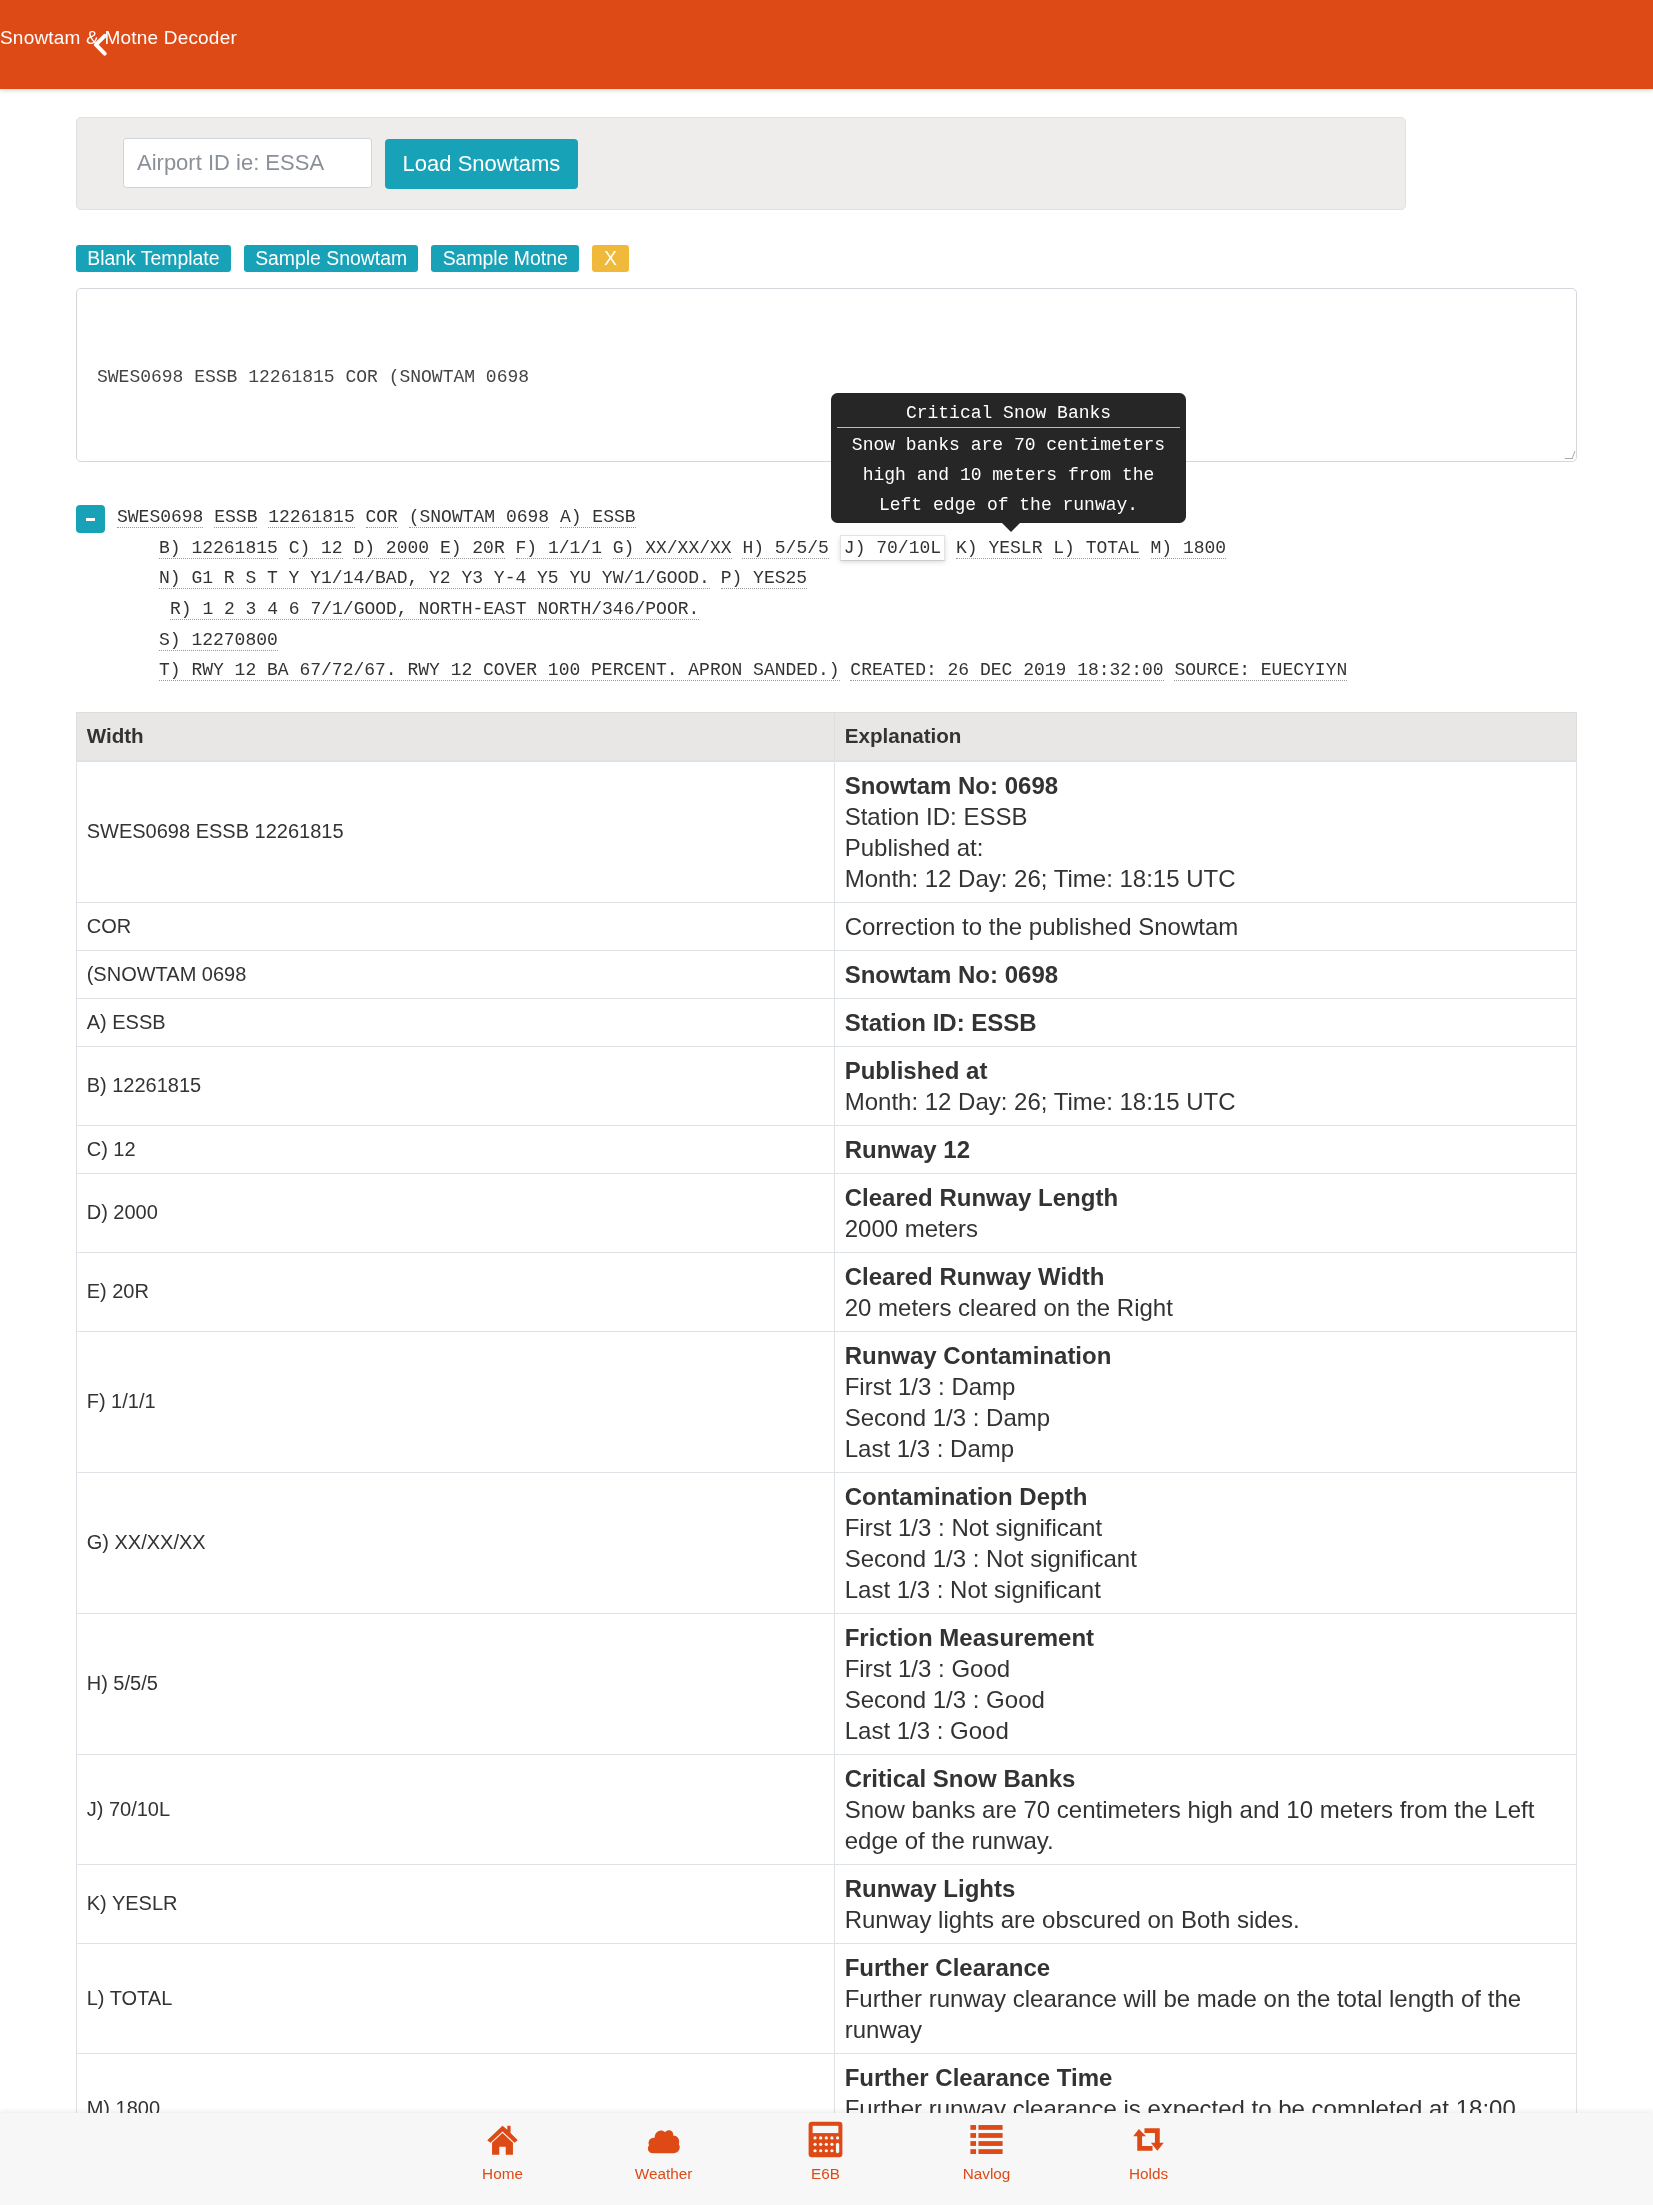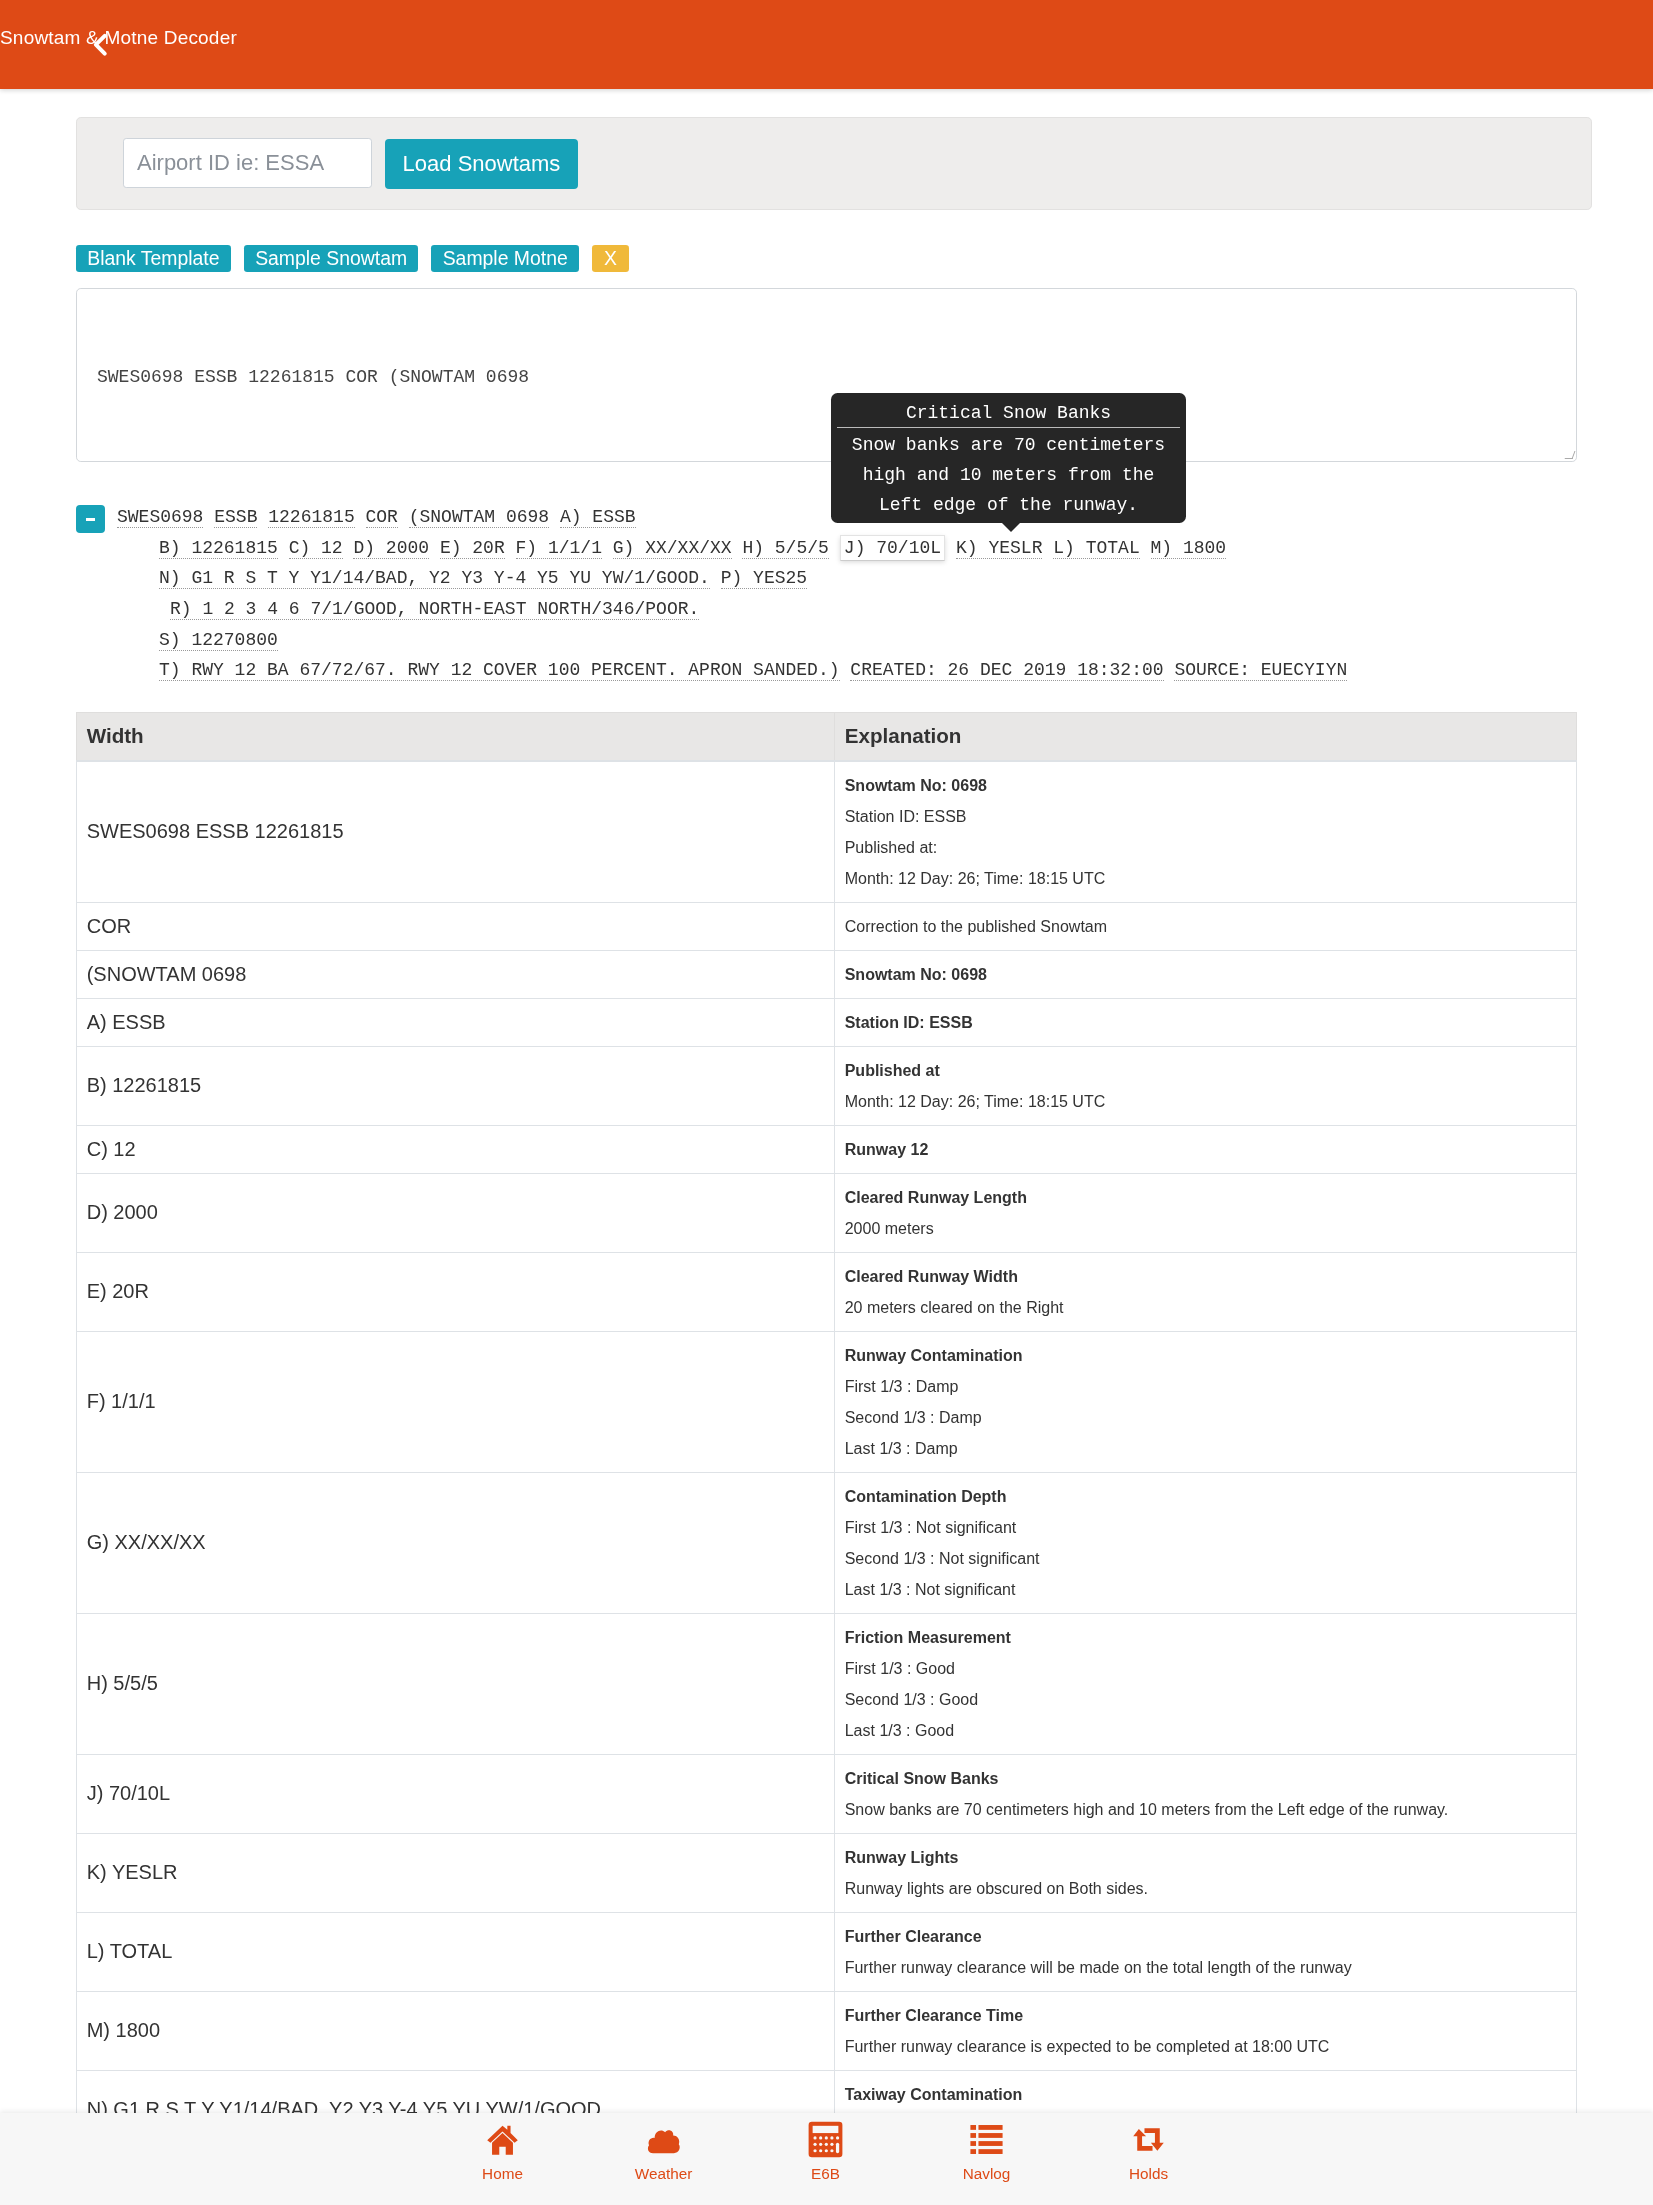--- a/index.html
+++ b/index.html
@@ -5,21 +5,21 @@
   * { box-sizing: border-box; margin: 0; padding: 0; }
   html, body { width: 1653px; height: 2205px; overflow: hidden; background: #ffffff; }
   body { font-family: "Liberation Sans", "DejaVu Sans", sans-serif; color: #333333; position: relative; }
 
   .header { position: absolute; left: 0; top: 0; width: 1653px; height: 89px; background: #DE4A16;
     box-shadow: 0 2.4px 4.8px rgba(0,0,0,0.18); z-index: 5; }
   .header .back { position: absolute; left: 87px; top: 31px; width: 27.4px; height: 27.4px; cursor: pointer; }
   .header .title { position: absolute; left: 0; right: 0; top: 27.4px; color: #fff;
     font-size: 19px; letter-spacing: 0.2px; }
 
-  .search-panel { position: absolute; left: 76px; top: 117px; width: 1516px; height: 93px;
+  .search-panel { position: absolute; left: 76px; top: 117px; width: 1330px; height: 93px;
     background: #EEEDEC; border: 0.8px solid #E2E1E0; border-radius: 4.8px; }
   .search-input { position: absolute; left: 46px; top: 20px; width: 249px; height: 50px;
     border: 1.6px solid #CED4DA; border-radius: 3.2px; background: #fff; font-size: 22px; padding: 0 13px;
     color: #555; font-family: "Liberation Sans", sans-serif; }
   .search-input::placeholder { color: #8A9098; }
   .load-btn { position: absolute; left: 308px; top: 21px; width: 193px; height: 50px; background: #17A2B8;
     color: #fff; border: none; border-radius: 4px; font-size: 22px; font-family: "Liberation Sans", sans-serif; }
 
   .tpl-bar { position: absolute; left: 76px; top: 245px; height: 39px; display: flex; gap: 13px; }
   .tpl-btn { height: 27.4px; padding: 0 11.3px; background: #17A2B8; color: #fff; border-radius: 3.2px;
@@ -48,21 +48,21 @@
   .minus-btn::after { content: ""; position: absolute; left: 9.7px; top: 13px; width: 9.7px; height: 2.4px; background: #fff; }
   .dline { position: absolute; white-space: nowrap; line-height: 31px; }
   .tok { border-bottom: 1.6px dotted #999; cursor: pointer; padding-bottom: 0px; }
   .tok.active { border: 1.6px solid #E3E3E3; box-shadow: 0 2.4px 4.8px rgba(0,0,0,0.15); padding: 1.6px 3.2px; border-bottom-color: #ccc; }
 
   .tbl { position: absolute; left: 76px; top: 712px; width: 1501px; border-collapse: collapse; font-size: 20px; }
   .tbl th { background: #E8E7E6; text-align: left; font-weight: bold; color: #333; height: 48px; padding: 0 9.7px;
     border: 1.6px solid #DFDEDD; border-bottom: 2.4px solid #DEE2E6; font-size: 20.6px; }
   .tbl td { border: 1.6px solid #DEE2E6; padding: 8px 9.7px; vertical-align: middle; line-height: 31px; color: #333; }
   .tbl td.code { width: 758px; font-size: 20px; }
-  .tbl td.exp { font-size: 16px; margin-left: 24px; }
+  .tbl td.exp { font-size: 24px; margin-left: 24px; }
   .tbl .exp b { font-weight: bold; }
 
   .bottom-nav { position: absolute; left: 0; top: 2113px; width: 1653px; height: 92px; background: #F7F7F7;
     box-shadow: 0 -2.4px 4.8px rgba(0,0,0,0.08); z-index: 6; }
   .nav-item { position: absolute; top: 8px; width: 113px; margin-left: -57px; text-align: center; cursor: pointer; }
   .nav-item svg { display: block; margin: 0 auto; width: 37px; height: 37px; }
   .nav-item .lbl { display: block; color: #DE4A16; font-size: 15.3px; margin-top: 6.5px; }
 </style>
 </head>
 <body>

